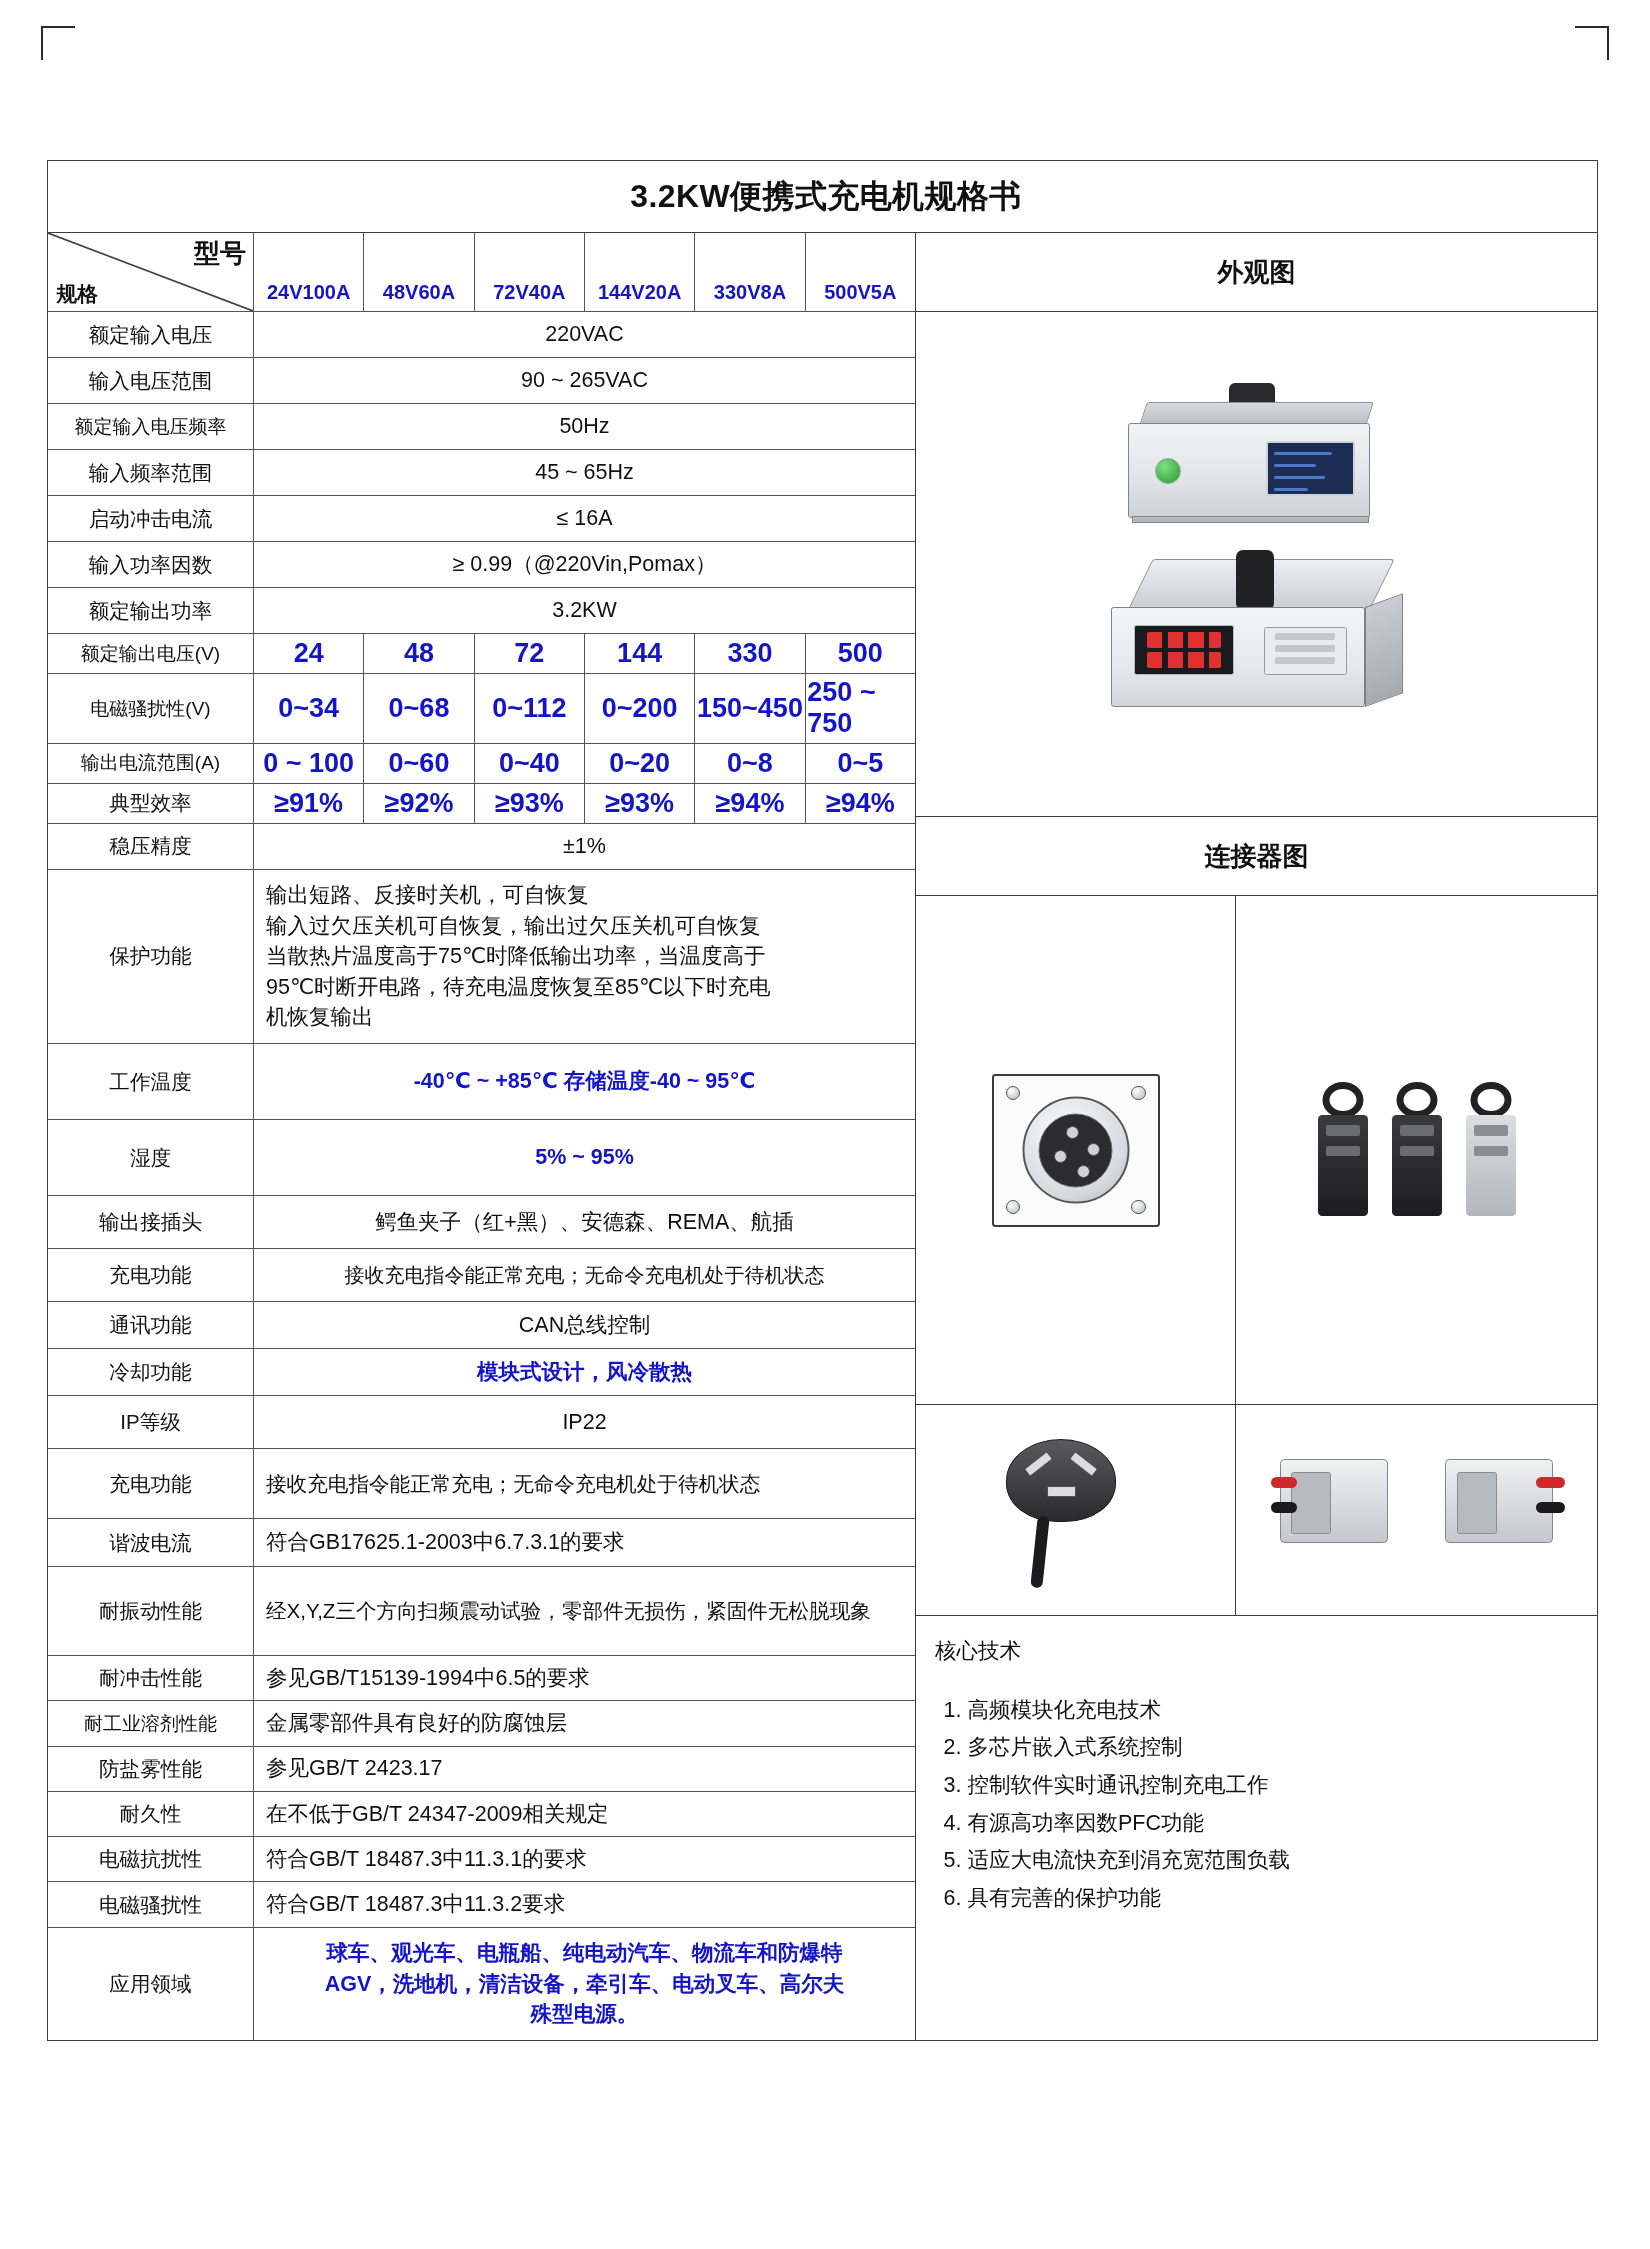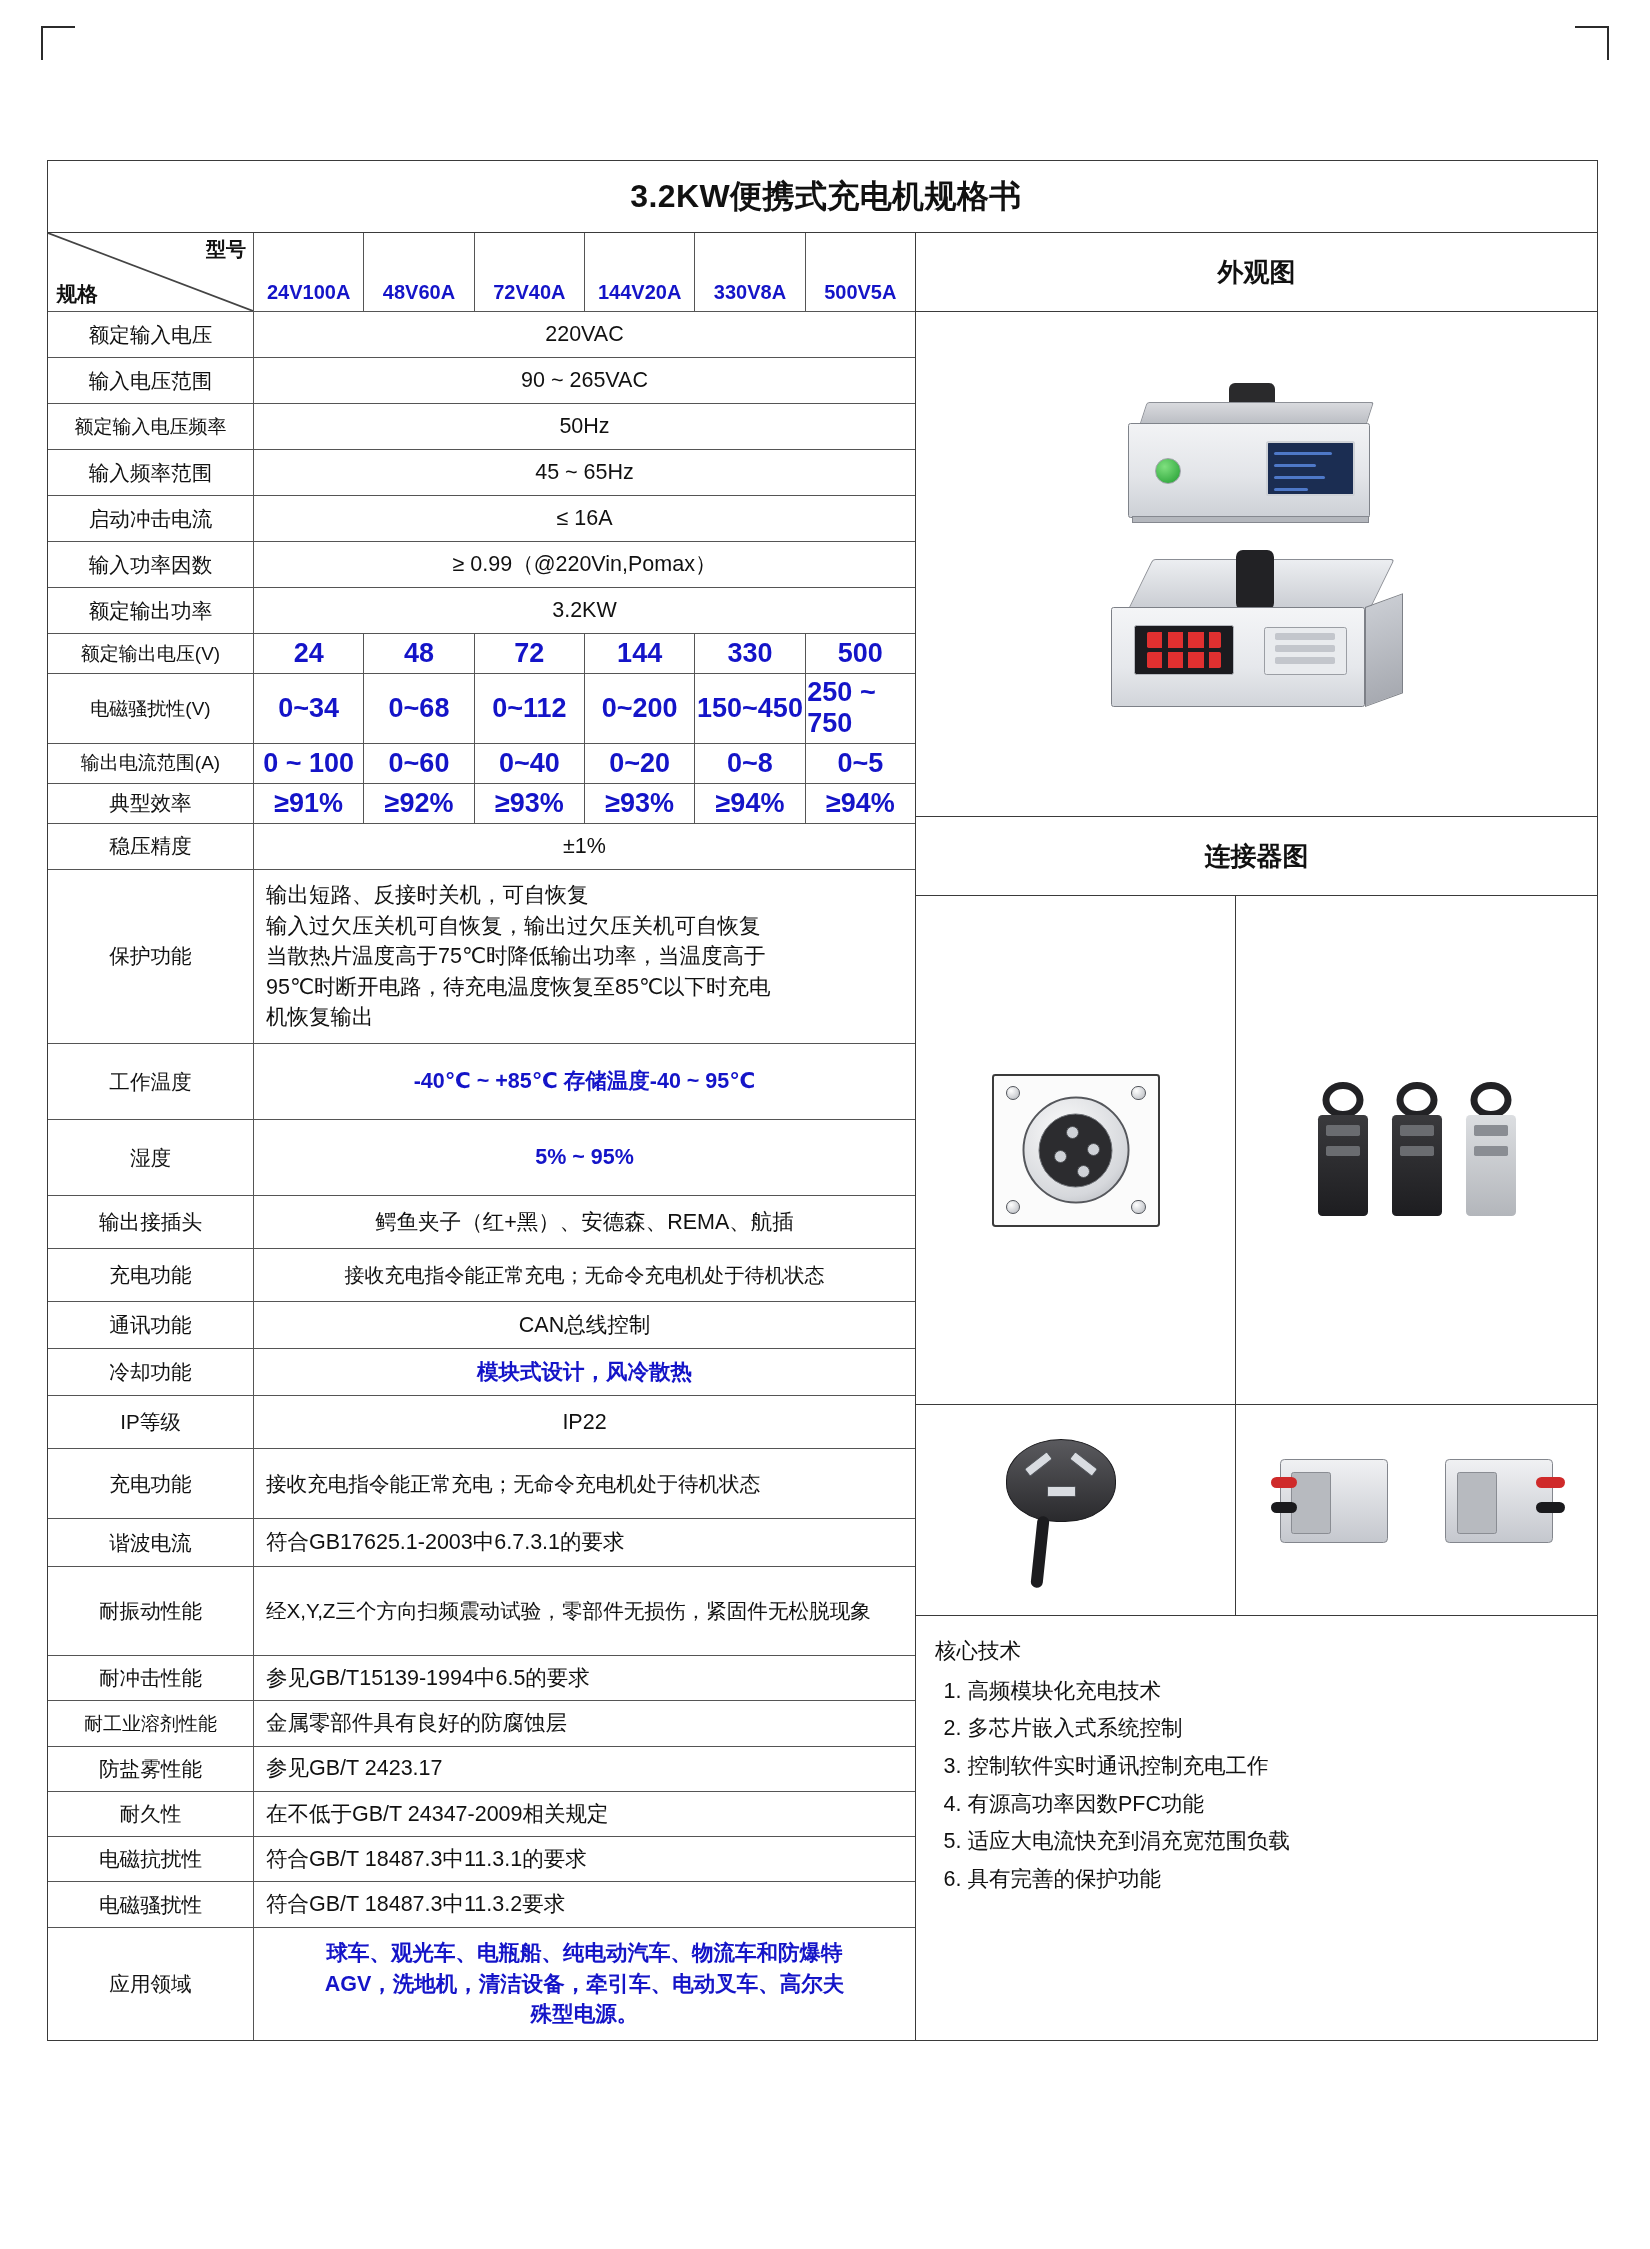--- a/index.html
+++ b/index.html
@@ -89,21 +89,21 @@
     width: 206px; flex: none;
     border-right: 1.3px solid #555;
     position: relative;
     overflow: hidden;
   }
   .diag-cell .diag-line {
     position: absolute; left: 0; top: 0; width: 100%; height: 100%;
   }
   .diag-cell .kw-model {
     position: absolute; right: 6.9px; top: 3.4px;
-    font-size: 20px; font-weight: bold; color: #111;
+    font-size: 26px; font-weight: bold; color: #111;
   }
   .diag-cell .kw-spec {
     position: absolute; left: 8.6px; bottom: 3.4px;
     font-size: 20.6px; font-weight: bold; color: #111;
   }
   .model-cell {
     flex: 1;
     border-right: 1.3px solid #555;
     display: flex; align-items: flex-end; justify-content: center;
     padding-bottom: 6.9px;
@@ -299,21 +299,21 @@
   }
   .anderson .wireR { background: #cf2a2a; }
   .anderson .wireB { background: #1a1a1d; }
 
   
   .core {
     flex: 1;
     padding: 17px 19px;
     font-size: 21.5px; color: #111; line-height: 1.75;
   }
-  .core .head { margin-bottom: 2px; }
+  .core .head { margin-bottom: 21px; }
   .core ol { list-style: none; margin: 0; padding: 0 0 0 8.6px; }
   .core li { white-space: nowrap; }
 </style>
 </head>
 <body>
 
 <div class="page">
 
   <div class="crop crop-tl"></div>
   <div class="crop crop-tr"></div>

